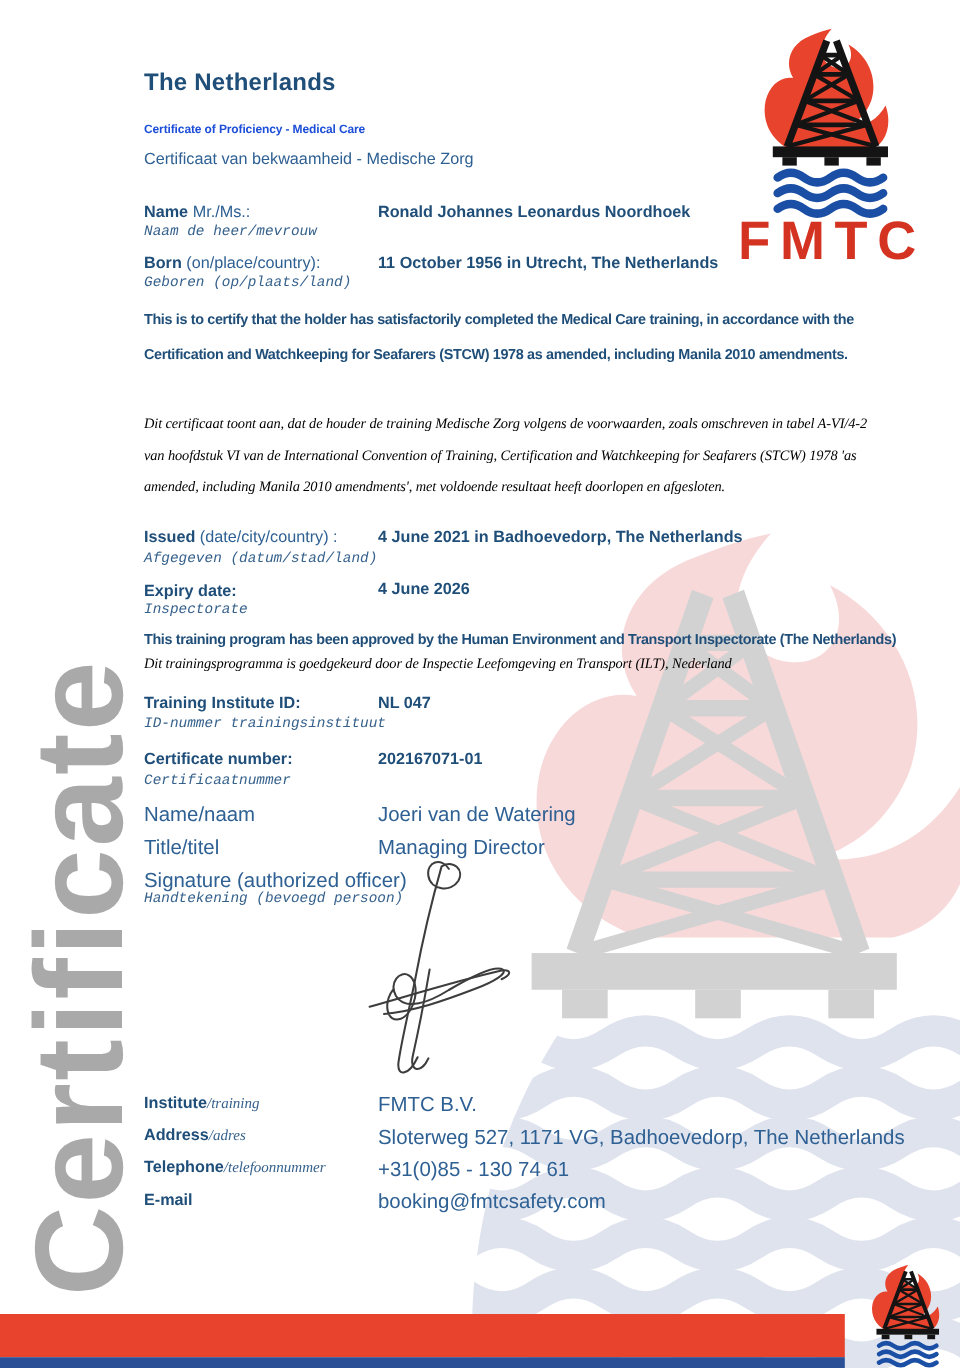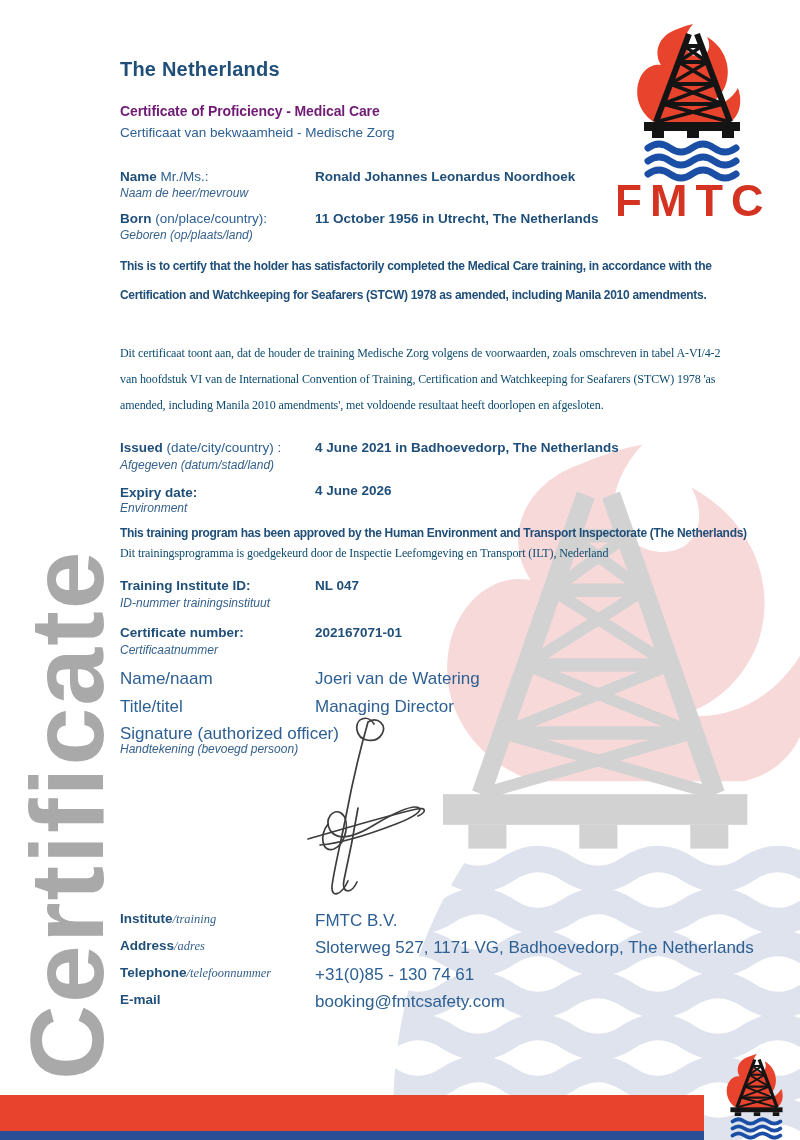--- a/index.html
+++ b/index.html
@@ -2,29 +2,29 @@
 <html><head>
 <meta charset="utf-8">
 <style>
   html,body{margin:0;padding:0}
   body{
     width:800px;height:1140px;overflow:hidden;position:relative;
     background:#ffffff;font-family:"Liberation Sans",sans-serif;
   }
   .r{position:absolute;white-space:nowrap}
   .country{font-size:20px;font-weight:bold;color:#1f4e79;letter-spacing:0.2px}
-  .title-en{font-size:14px;font-weight:bold;color:#701a75;letter-spacing:-0.1px}
+  .title-en{font-size:10px;font-weight:bold;color:#1d4ed8;letter-spacing:-0.1px}
   .title-nl{font-size:13.5px;color:#2e6093}
   .lbl{font-size:13.5px;font-weight:bold;color:#1f4e79}
   .lbl .rest{font-weight:normal;color:#2e6093}
-  .sub{font-size:12px;font-style:italic;font-family:Liberation Sans, sans-serif;color:#35618c}
+  .sub{font-size:12px;font-style:italic;font-family:Liberation Mono, monospace;color:#35618c}
   .valb{font-size:13.5px;font-weight:bold;color:#1f4e79}
   .valr{font-size:17px;color:#2e6093}
   .parab{font-size:12px;font-weight:bold;color:#1f4e79;letter-spacing:-0.3px;line-height:29px}
-  .parai{font-size:12px;font-family:"Liberation Serif",serif;color:#0c4a6e;letter-spacing:-0.1px;line-height:26px}
+  .parai{font-size:12px;font-style:italic;font-family:"Liberation Serif",serif;color:#000000;letter-spacing:-0.1px;line-height:26px}
   .lbl .nlpart{font-weight:normal;font-style:italic;font-family:"Liberation Serif",serif;color:#35618c;font-size:12.5px}
   .side-wm{
     position:absolute;left:8px;top:1080px;transform:rotate(-90deg);transform-origin:0 0;
     font-size:104px;font-weight:bold;color:#a9a9a9;letter-spacing:2px;white-space:nowrap;
   }
   .bar-red{position:absolute;left:0;top:1095px;width:704px;height:36px;background:#e8432d;z-index:5}
   .bar-blue{position:absolute;left:0;top:1131px;width:704px;height:9px;background:#2a4f96;z-index:5}
   svg{display:block}
   .wm{position:absolute;left:0;top:0;z-index:0}
   .logo-top{position:absolute;left:618px;top:22px;z-index:2}
@@ -129,21 +129,21 @@
     <div class="parai">Dit certificaat toont aan, dat de houder de training Medische Zorg volgens de voorwaarden, zoals omschreven in tabel A-VI/4-2</div>
     <div class="parai">van hoofdstuk VI van de International Convention of Training, Certification and Watchkeeping for Seafarers (STCW) 1978 'as</div>
     <div class="parai">amended, including Manila 2010 amendments', met voldoende resultaat heeft doorlopen en afgesloten.</div>
   </div>
 
   <div class="r lbl" style="left:120px;top:440px"><span>Issued</span><span class="rest"> (date/city/country) :</span></div>
   <div class="r sub" style="left:120px;top:458px">Afgegeven (datum/stad/land)</div>
   <div class="r valb" style="left:315px;top:440px">4 June 2021 in Badhoevedorp, The Netherlands</div>
 
   <div class="r lbl" style="left:120px;top:485px">Expiry date:</div>
-  <div class="r sub" style="left:120px;top:501px">Environment</div>
+  <div class="r sub" style="left:120px;top:501px">Inspectorate</div>
   <div class="r valb" style="left:315px;top:483px">4 June 2026</div>
 
   <div class="r parab" style="left:120px;top:526px;line-height:15px">This training program has been approved by the Human Environment and Transport Inspectorate (The Netherlands)</div>
   <div class="r parai" style="left:120px;top:546px;line-height:15px">Dit trainingsprogramma is goedgekeurd door de Inspectie Leefomgeving en Transport (ILT), Nederland</div>
 
   <div class="r lbl" style="left:120px;top:578px">Training Institute ID:</div>
   <div class="r sub" style="left:120px;top:596px">ID-nummer trainingsinstituut</div>
   <div class="r valb" style="left:315px;top:578px">NL 047</div>
 
   <div class="r lbl" style="left:120px;top:625px">Certificate number:</div>

